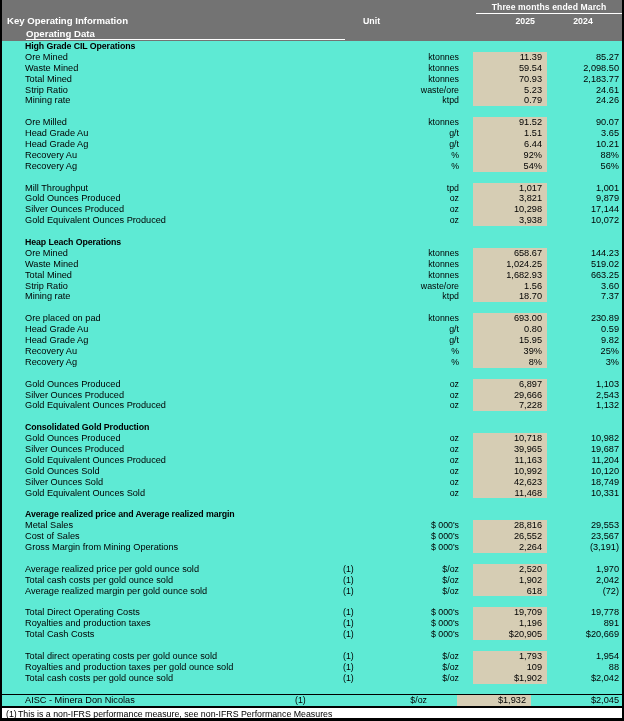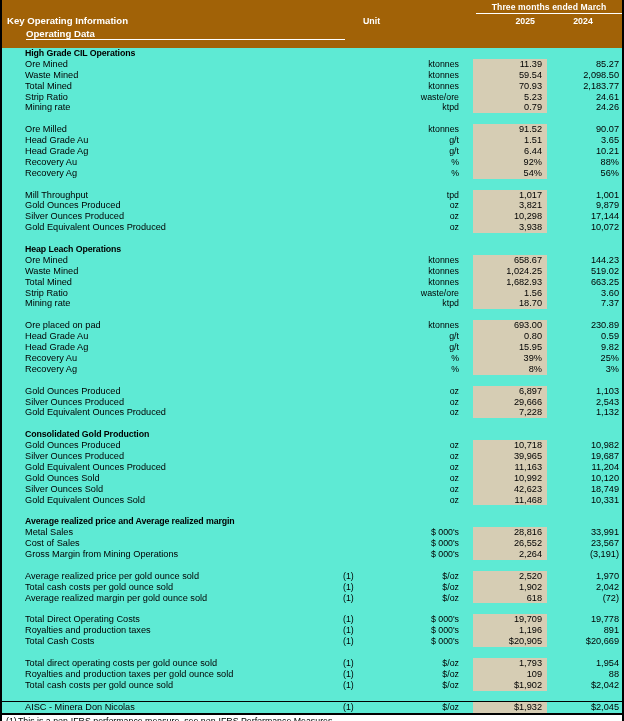--- a/index.html
+++ b/index.html
@@ -3,21 +3,21 @@
 <meta charset="utf-8">
 <style>
   html,body{margin:0;padding:0;background:#888;}
   .page{
     position:relative;width:624px;height:721px;background:#fff;
     font-family:"Liberation Sans",sans-serif;color:#000;
     box-sizing:border-box;border-left:2px solid #000;border-right:2px solid #000;
     overflow:hidden;
   }
   
-  .hdr{position:relative;height:48px;background:#a16207;color:#fff;}
+  .hdr{position:relative;height:41px;background:#737373;color:#fff;}
   .hdr .period{position:absolute;top:2px;left:474px;width:146px;text-align:center;
     font-size:8.6px;font-weight:bold;letter-spacing:.1px;}
   .hdr .period-rule{position:absolute;top:13px;left:474px;width:146px;height:1px;background:#fff;}
   .hdr .title{position:absolute;top:15px;left:5px;font-size:9.6px;font-weight:bold;}
   .hdr .unit-h{position:absolute;top:16px;left:361px;width:112px;
     padding-right:14px;box-sizing:border-box;font-size:8.8px;font-weight:bold;}
   .hdr .y25-h{position:absolute;top:16px;left:461px;width:72px;text-align:right;
     font-size:8.8px;font-weight:bold;}
   .hdr .y24-h{position:absolute;top:16px;left:545px;width:72px;text-align:center;
     font-size:8.8px;font-weight:bold;}
@@ -25,21 +25,21 @@
   .hdr .subtitle-rule{position:absolute;top:39px;left:24px;width:319px;height:1px;background:#fff;}
   
   .tbody{position:relative;height:665px;background:#5eead4;}
   .row{display:flex;height:10.9px;box-sizing:border-box;align-items:center;font-size:9.2px;line-height:10.9px;}
   .row .lbl{flex:1;padding-left:23px;white-space:nowrap;overflow:hidden;}
   .row .fn{width:20px;text-align:left;font-size:8.8px;}
   .row .unit{width:110px;text-align:right;padding-right:14px;box-sizing:border-box;font-size:8.8px;}
   .row .c25{width:74px;text-align:right;padding-right:5px;box-sizing:border-box;background:#d6cdb4;}
   .row .c24{width:75px;text-align:right;padding-right:3px;box-sizing:border-box;}
   .row.section .lbl{font-weight:bold;font-size:8.8px;letter-spacing:-.1px;}
-  .row.topline{border-top:1px solid #000;}
+  .row.topline{border-top:1px solid #000;gap:16px;}
   
   .footer{position:relative;height:15px;border-top:2px solid #000;border-bottom:3px solid #000;
     box-sizing:border-box;background:#fff;}
   .footer .fmark{position:absolute;top:1px;left:4px;font-size:8.8px;}
   .footer .ftext{position:absolute;top:1px;left:16px;font-size:8.8px;}
 </style>
 </head>
 <body>
 
 <div class="page">
@@ -362,21 +362,21 @@
         <span class="fn"></span>
         <span class="unit"></span>
         <span class="c25"></span>
         <span class="c24"></span>
       </div>
       <div class="row data">
         <span class="lbl">Metal Sales</span>
         <span class="fn"></span>
         <span class="unit">$ 000's</span>
         <span class="c25">28,816</span>
-        <span class="c24">33,991</span>
+        <span class="c24">29,553</span>
       </div>
       <div class="row data">
         <span class="lbl">Cost of Sales</span>
         <span class="fn"></span>
         <span class="unit">$ 000's</span>
         <span class="c25">26,552</span>
         <span class="c24">23,567</span>
       </div>
       <div class="row data">
         <span class="lbl">Gross Margin from Mining Operations</span>

